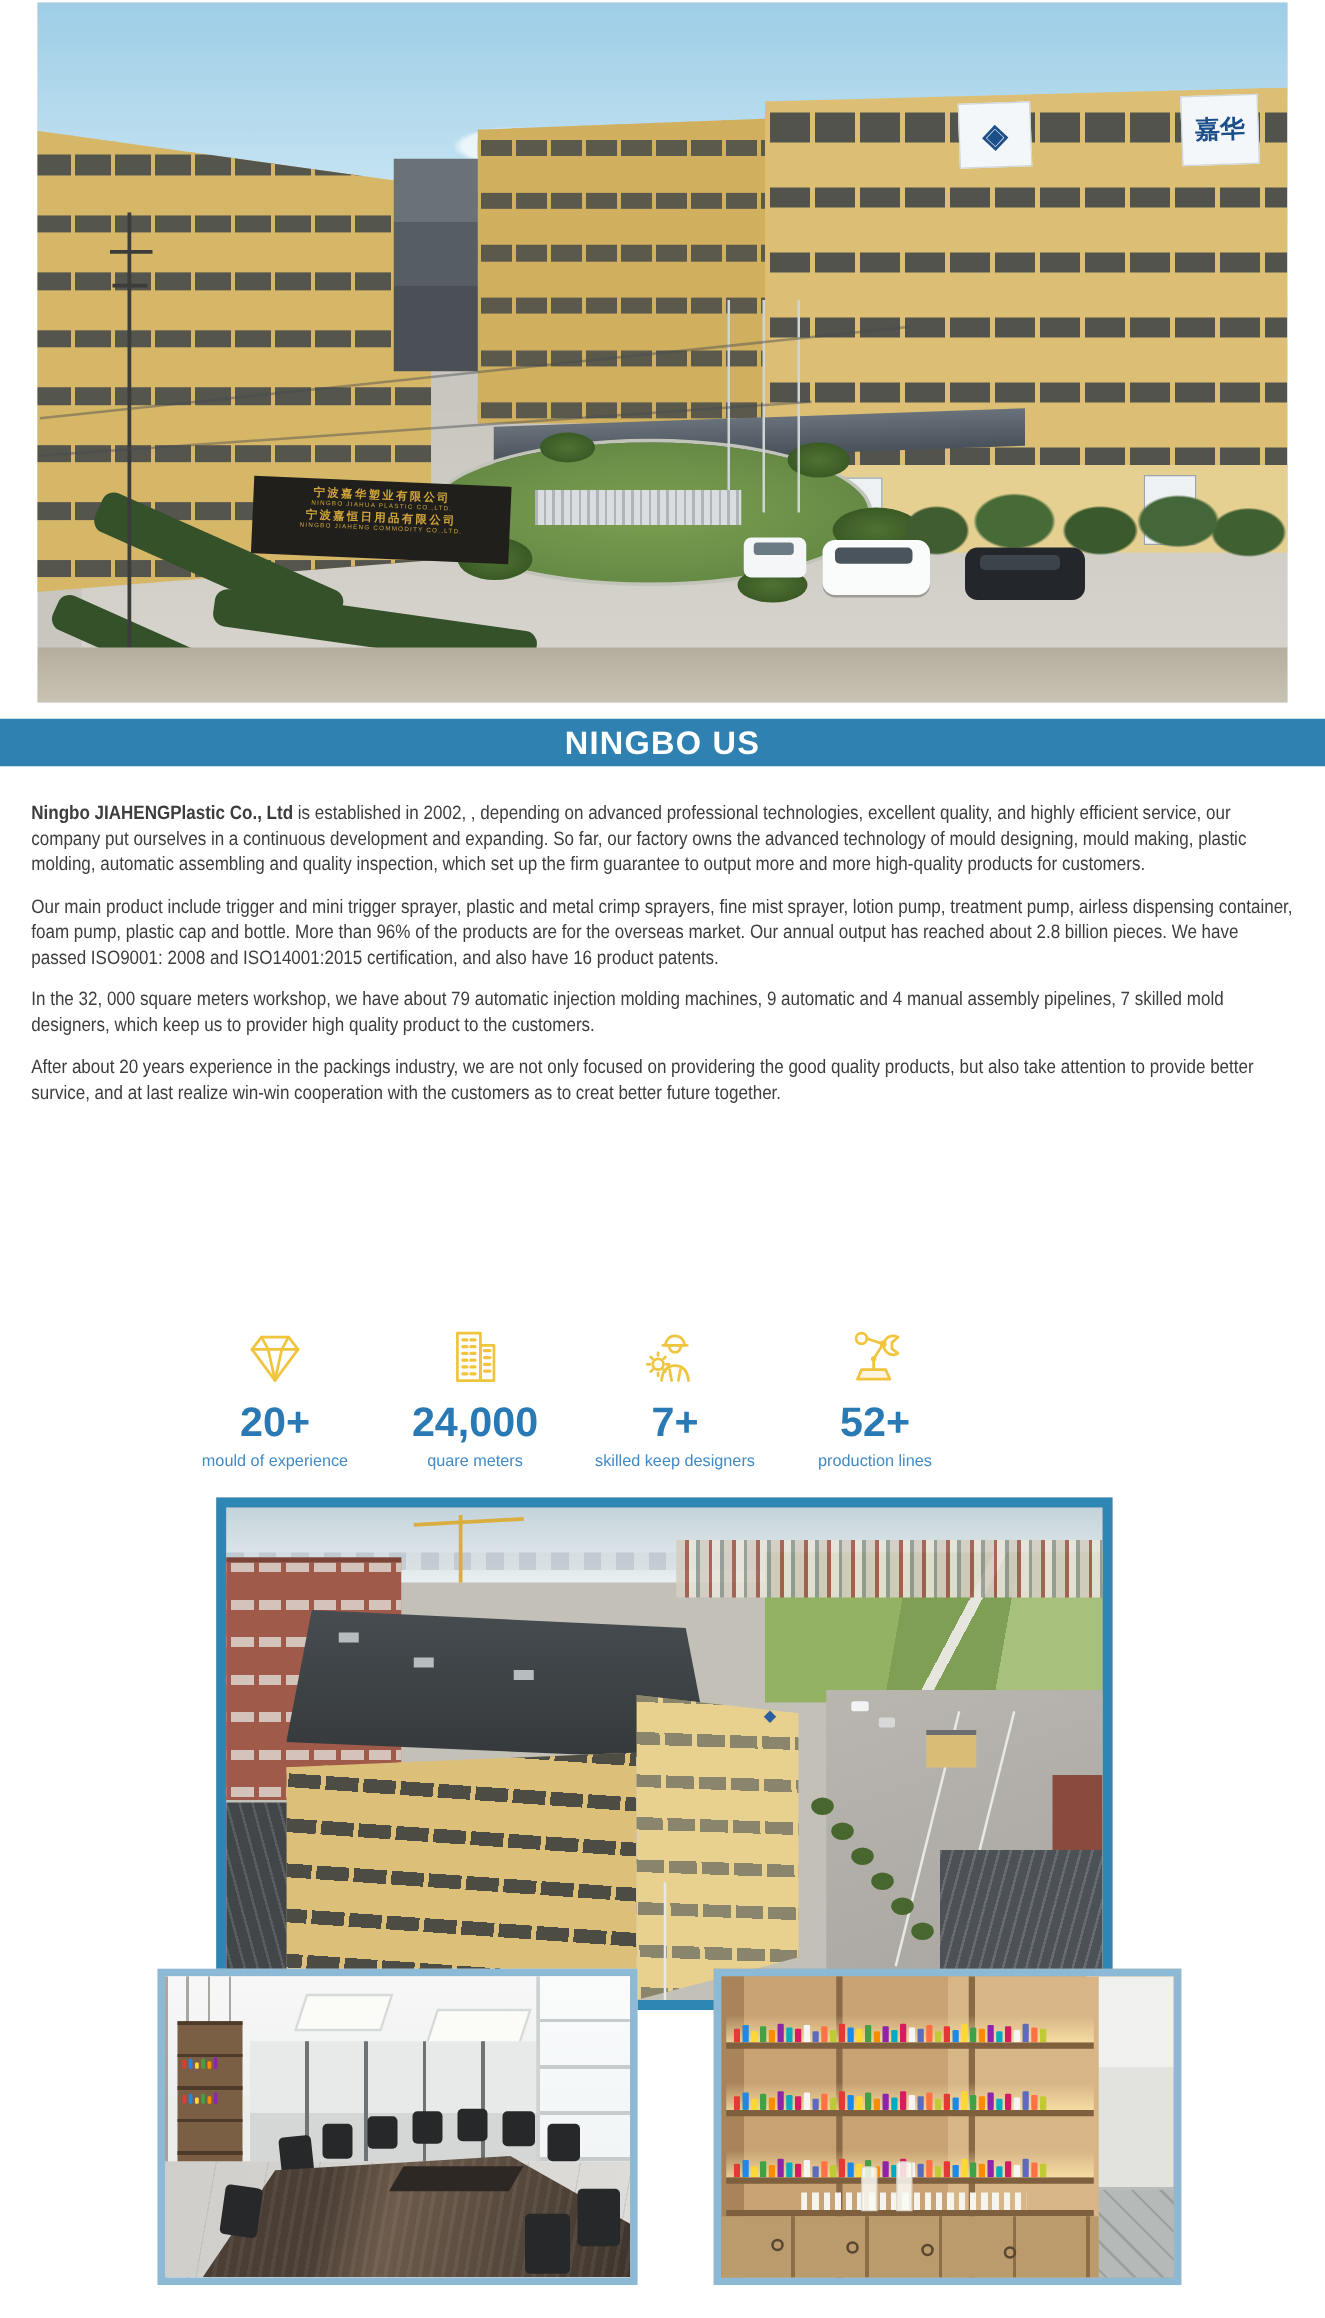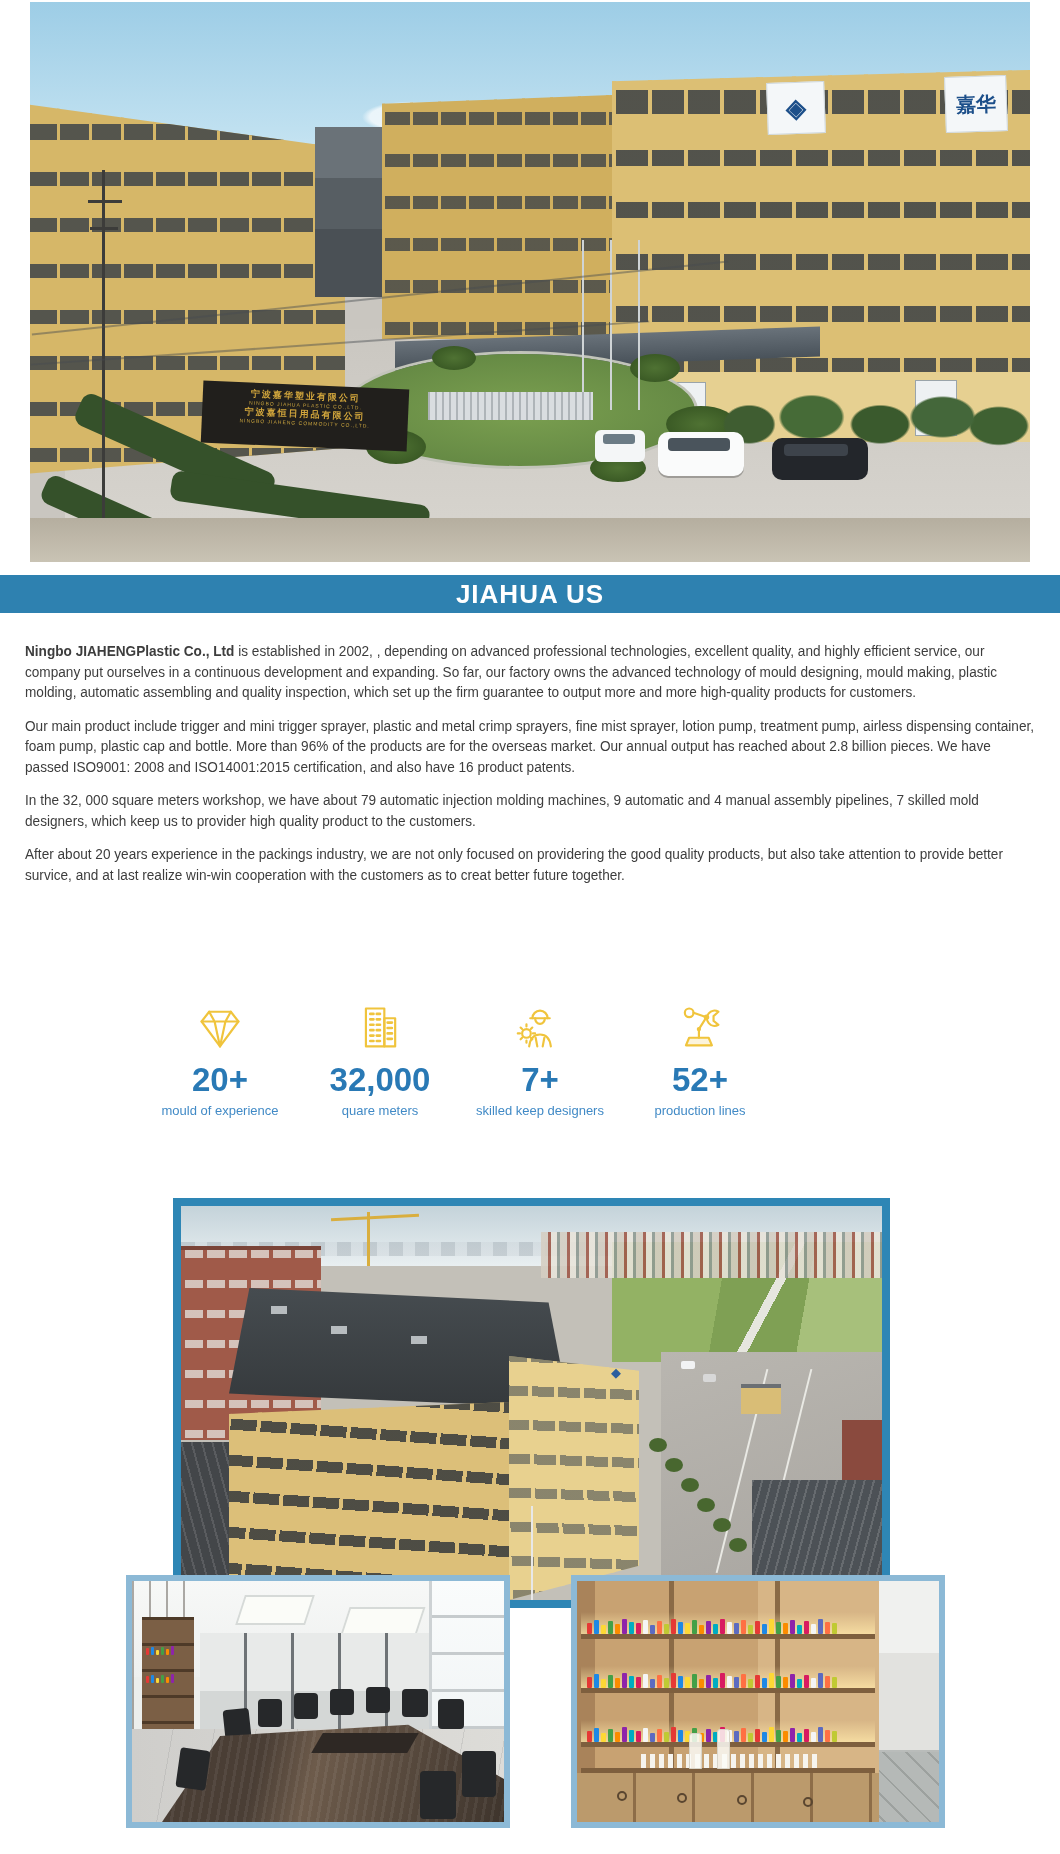--- a/index.html
+++ b/index.html
@@ -77,21 +77,21 @@
   
   #about-banner{left:0;top:575px;width:1060px;height:38px;background:var(--banner-blue);
     color:#fff;text-align:center;font-weight:bold;font-size:26px;line-height:38px;letter-spacing:1px;}
 
   
   #about-text{left:25px;top:641px;width:1150px;transform:scaleX(0.878);transform-origin:0 0;
     color:var(--text-dark);font-size:15.5px;line-height:20.5px;}
   #about-text p{margin:0 0 13px 0;}
 
   
-  #stats-row{left:140px;top:1002px;width:640px;display:flex;justify-content:space-between;}
+  #stats-row{left:140px;top:1060px;width:640px;display:flex;justify-content:space-between;}
   .stat{flex:1;text-align:center;}
   .stat-icon{color:var(--icon-gold);height:54px;}
   .stat-value{color:var(--stat-number-blue);font-weight:bold;font-size:33px;line-height:40px;margin-top:4px;}
   .stat-label{color:var(--stat-label-blue);font-size:13px;line-height:16px;margin-top:3px;}
 
   
   #aerial-photo{left:173px;top:1198px;width:701px;height:394px;border:8px solid var(--aerial-border-blue);
     background:#c3c0b8;overflow:hidden;z-index:1;}
   .az-sky{left:0;top:0;width:701px;height:60px;background:linear-gradient(180deg,#c4d3da,#e9eff1);}
   .az-skyline{left:0;top:36px;width:701px;height:14px;opacity:.55;
@@ -233,21 +233,21 @@
     <div class="abs ff-suv">
         <div></div>
       </div>
     <div class="abs ff-darkcar">
         <div></div>
       </div>
     <div class="abs ff-road"></div>
   </div>
 
   <div id="about-banner" class="abs">
-    <span>JIAHUA US</span>
+    <span>NINGBO US</span>
   </div>
 
   <div id="about-text" class="abs">
     <p><b>Ningbo JIAHENGPlastic Co., Ltd</b><span> is established in 2002, , depending on advanced professional technologies, excellent quality, and highly efficient service, our company put ourselves in a continuous development and expanding. So far, our factory owns the advanced technology of mould designing, mould making, plastic molding, automatic assembling and quality inspection, which set up the firm guarantee to output more and more high-quality products for customers.</span></p>
     <p>Our main product include trigger and mini trigger sprayer, plastic and metal crimp sprayers, fine mist sprayer, lotion pump, treatment pump, airless dispensing container, foam pump, plastic cap and bottle. More than 96% of the products are for the overseas market. Our annual output has reached about 2.8 billion pieces. We have passed ISO9001: 2008 and ISO14001:2015 certification, and also have 16 product patents.</p>
     <p>In the 32, 000 square meters workshop, we have about 79 automatic injection molding machines, 9 automatic and 4 manual assembly pipelines, 7 skilled mold designers, which keep us to provider high quality product to the customers.</p>
     <p>After about 20 years experience in the packings industry, we are not only focused on providering the good quality products, but also take attention to provide better survice, and at last realize win-win cooperation with the customers as to creat better future together.</p>
   </div>
 
   <div id="stats-row" class="abs">
@@ -264,21 +264,21 @@
     </div>
 
     <div class="stat">
       <div class="stat-icon">
         <svg width="52" height="52" viewBox="0 0 48 48" fill="none" stroke="currentColor" stroke-width="2" stroke-linejoin="round" stroke-linecap="round">
           <rect x="11" y="6" width="17" height="35"></rect>
           <rect x="28" y="15" width="10" height="26"></rect>
           <path stroke-width="2.4" d="M15 11h3M21 11h3 M15 16h3M21 16h3 M15 21h3M21 21h3 M15 26h3M21 26h3 M15 31h3M21 31h3 M15 36h3M21 36h3 M31 19h4M31 24h4M31 29h4M31 34h4"></path>
         </svg>
       </div>
-      <div class="stat-value">32,000</div>
+      <div class="stat-value">24,000</div>
       <div class="stat-label">quare meters</div>
     </div>
 
 
     <div class="stat">
       <div class="stat-icon">
         <svg width="52" height="52" viewBox="0 0 48 48" fill="none" stroke="currentColor" stroke-width="2" stroke-linejoin="round" stroke-linecap="round">
           <path d="M17 15 a7 7 0 0 1 14 0"></path>
           <path d="M15 15 h18"></path>
           <path d="M19.5 15 a4.5 5.2 0 0 0 9 0"></path>

